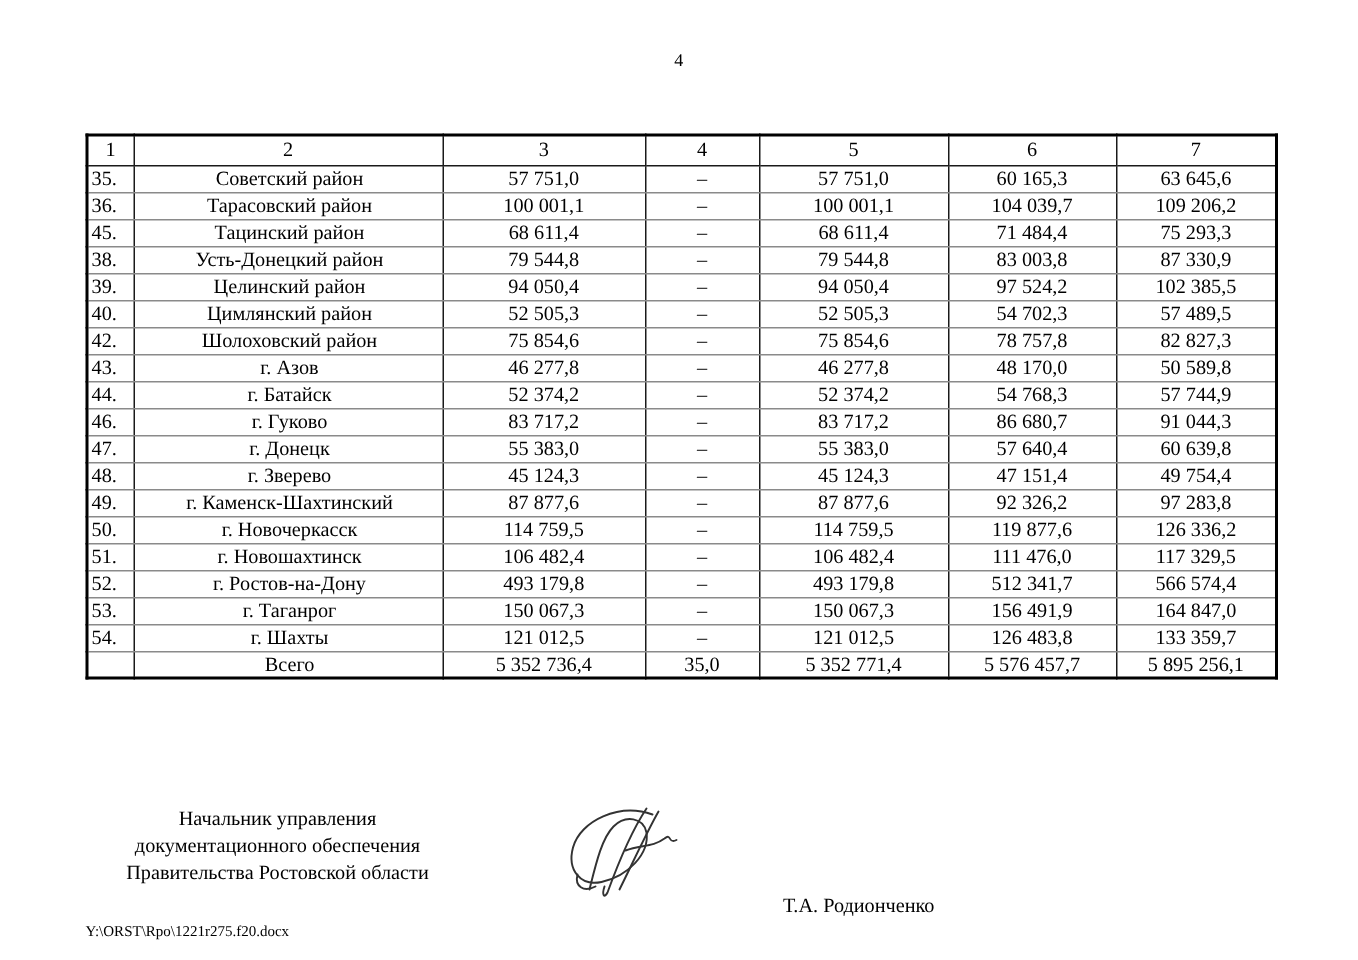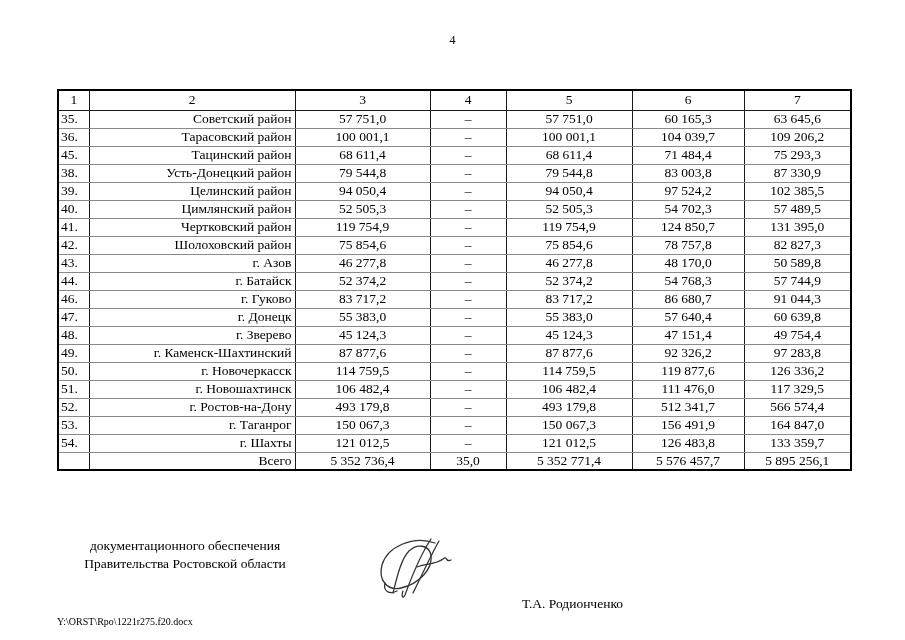--- a/index.html
+++ b/index.html
@@ -36,21 +36,21 @@
     white-space: nowrap;
     overflow: hidden;
   }
   .main-table thead th {
     height: 20px;
     border-bottom: 1px solid #1a1a1a;
     border-top: none;
     text-align: center;
   }
   .main-table .c-num  { text-align: left; padding-left: 2px; }
-  .main-table .c-name { text-align: right; padding-left: 5px; }
+  .main-table .c-name { text-align: center; padding-left: 5px; }
   .main-table .c-val  { text-align: center; }
   .sig-block {
     position: absolute; left: 52px; top: 537px; width: 266px;
     text-align: center; font-size: 13.5px; line-height: 18px;
   }
   .signer-name {
     position: absolute; left: 522px; top: 596px;
     font-size: 13.5px;
   }
   .signature-svg {
@@ -136,29 +136,20 @@
       <tr>
         <td class="c-num">40.</td>
         <td class="c-name">Цимлянский район</td>
         <td class="c-val">52 505,3</td>
         <td class="c-val">–</td>
         <td class="c-val">52 505,3</td>
         <td class="c-val">54 702,3</td>
         <td class="c-val">57 489,5</td>
       </tr>
       <tr>
-        <td class="c-num">41.</td>
-        <td class="c-name">Чертковский район</td>
-        <td class="c-val">119 754,9</td>
-        <td class="c-val">–</td>
-        <td class="c-val">119 754,9</td>
-        <td class="c-val">124 850,7</td>
-        <td class="c-val">131 395,0</td>
-      </tr>
-      <tr>
         <td class="c-num">42.</td>
         <td class="c-name">Шолоховский район</td>
         <td class="c-val">75 854,6</td>
         <td class="c-val">–</td>
         <td class="c-val">75 854,6</td>
         <td class="c-val">78 757,8</td>
         <td class="c-val">82 827,3</td>
       </tr>
       <tr>
         <td class="c-num">43.</td>
@@ -265,20 +256,21 @@
         <td class="c-val">5 352 736,4</td>
         <td class="c-val">35,0</td>
         <td class="c-val">5 352 771,4</td>
         <td class="c-val">5 576 457,7</td>
         <td class="c-val">5 895 256,1</td>
       </tr>
     </tbody>
 </table>
 
 <div class="sig-block">
+  <div>Начальник управления</div>
   <div>документационного обеспечения</div>
   <div>Правительства Ростовской области</div>
 </div>
 
 <svg class="signature-svg" width="100" height="68" viewBox="0 0 100 68">
   <g fill="none" stroke="#333" stroke-width="1.3" stroke-linecap="round">
     <path d="M 62,10 C 40,2 14,14 9,32 C 5,47 14,58 28,55 C 46,51 60,36 58,22 C 56,12 44,10 36,18 C 28,26 24,44 20,60"></path>
     <path d="M 58,6 C 50,18 40,40 32,62 C 30,66 28,64 30,58"></path>
     <path d="M 66,8 C 58,22 48,44 40,60"></path>
     <path d="M 44,34 C 54,30 62,32 70,26 C 75,22 72,30 78,27"></path>

